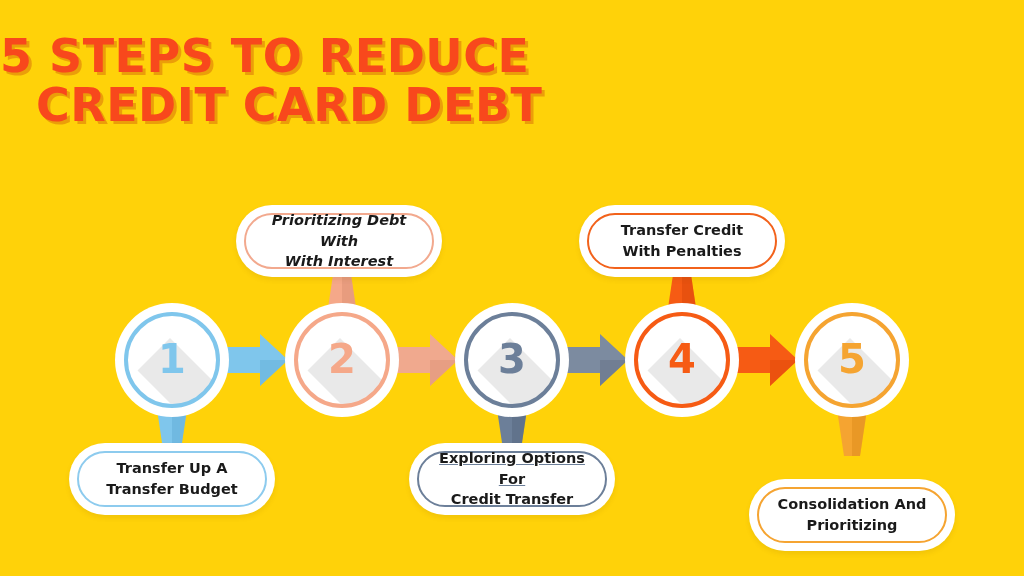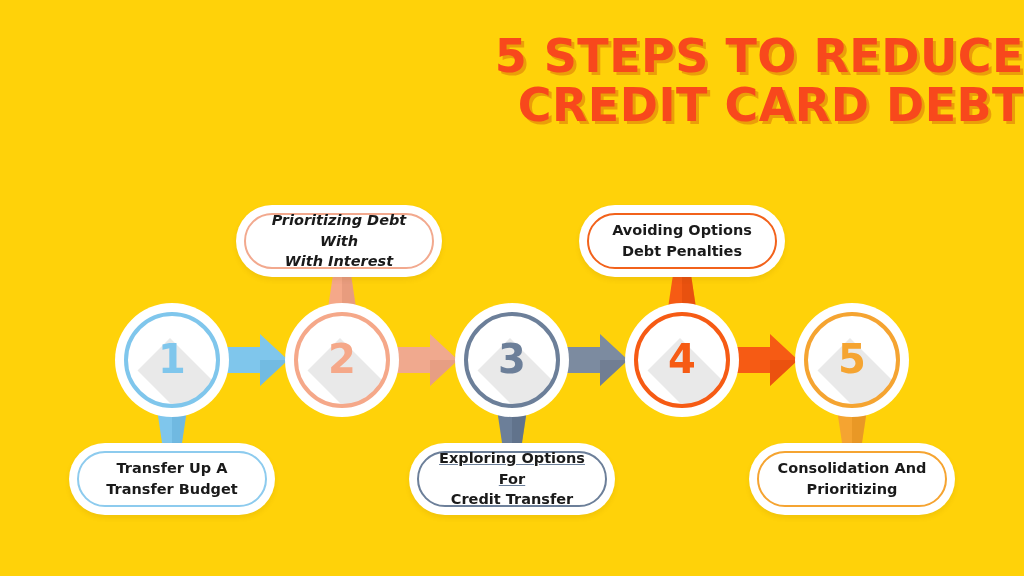--- a/index.html
+++ b/index.html
@@ -22,21 +22,21 @@
     width: 1024px;
     height: 576px;
   }
 
   
   .title-block {
     position: absolute;
     left: 0;
     top: 34px;
     width: 1024px;
-    text-align: right;
+    text-align: left;
     line-height: 0.98;
   }
   .title-line {
     display: block;
     font-family: "DejaVu Sans", sans-serif;
     font-weight: bold;
     font-size: 46px;
     letter-spacing: 0.5px;
     color: #F8481C;
     text-shadow: 3px 3px 0 rgba(190,40,10,0.30);
@@ -302,27 +302,27 @@
         <div class="txt">
           <span>Exploring Options For</span><br>
           <span>Credit Transfer</span>
         </div>
       </div>
     </div>
 
     <div class="pill pill-top pill4" style="color: rgb(242, 98, 27);">
       <div class="inner">
         <div class="txt">
-          <span>Avoiding Options</span><br>
-          <span>Debt Penalties</span>
-        </div>
-      </div>
-    </div>
-
-    <div class="pill pill-bottom pill5" style="color: rgb(245, 164, 49);">
+          <span>Transfer Credit</span><br>
+          <span>With Penalties</span>
+        </div>
+      </div>
+    </div>
+
+    <div class="pill pill-bottom pill5" style="color: rgb(245, 164, 49); margin-top: 36px;">
       <div class="inner">
         <div class="txt">
           <span>Consolidation And</span><br>
           <span>Prioritizing</span>
         </div>
       </div>
     </div>
 
   </div>
 </div>

